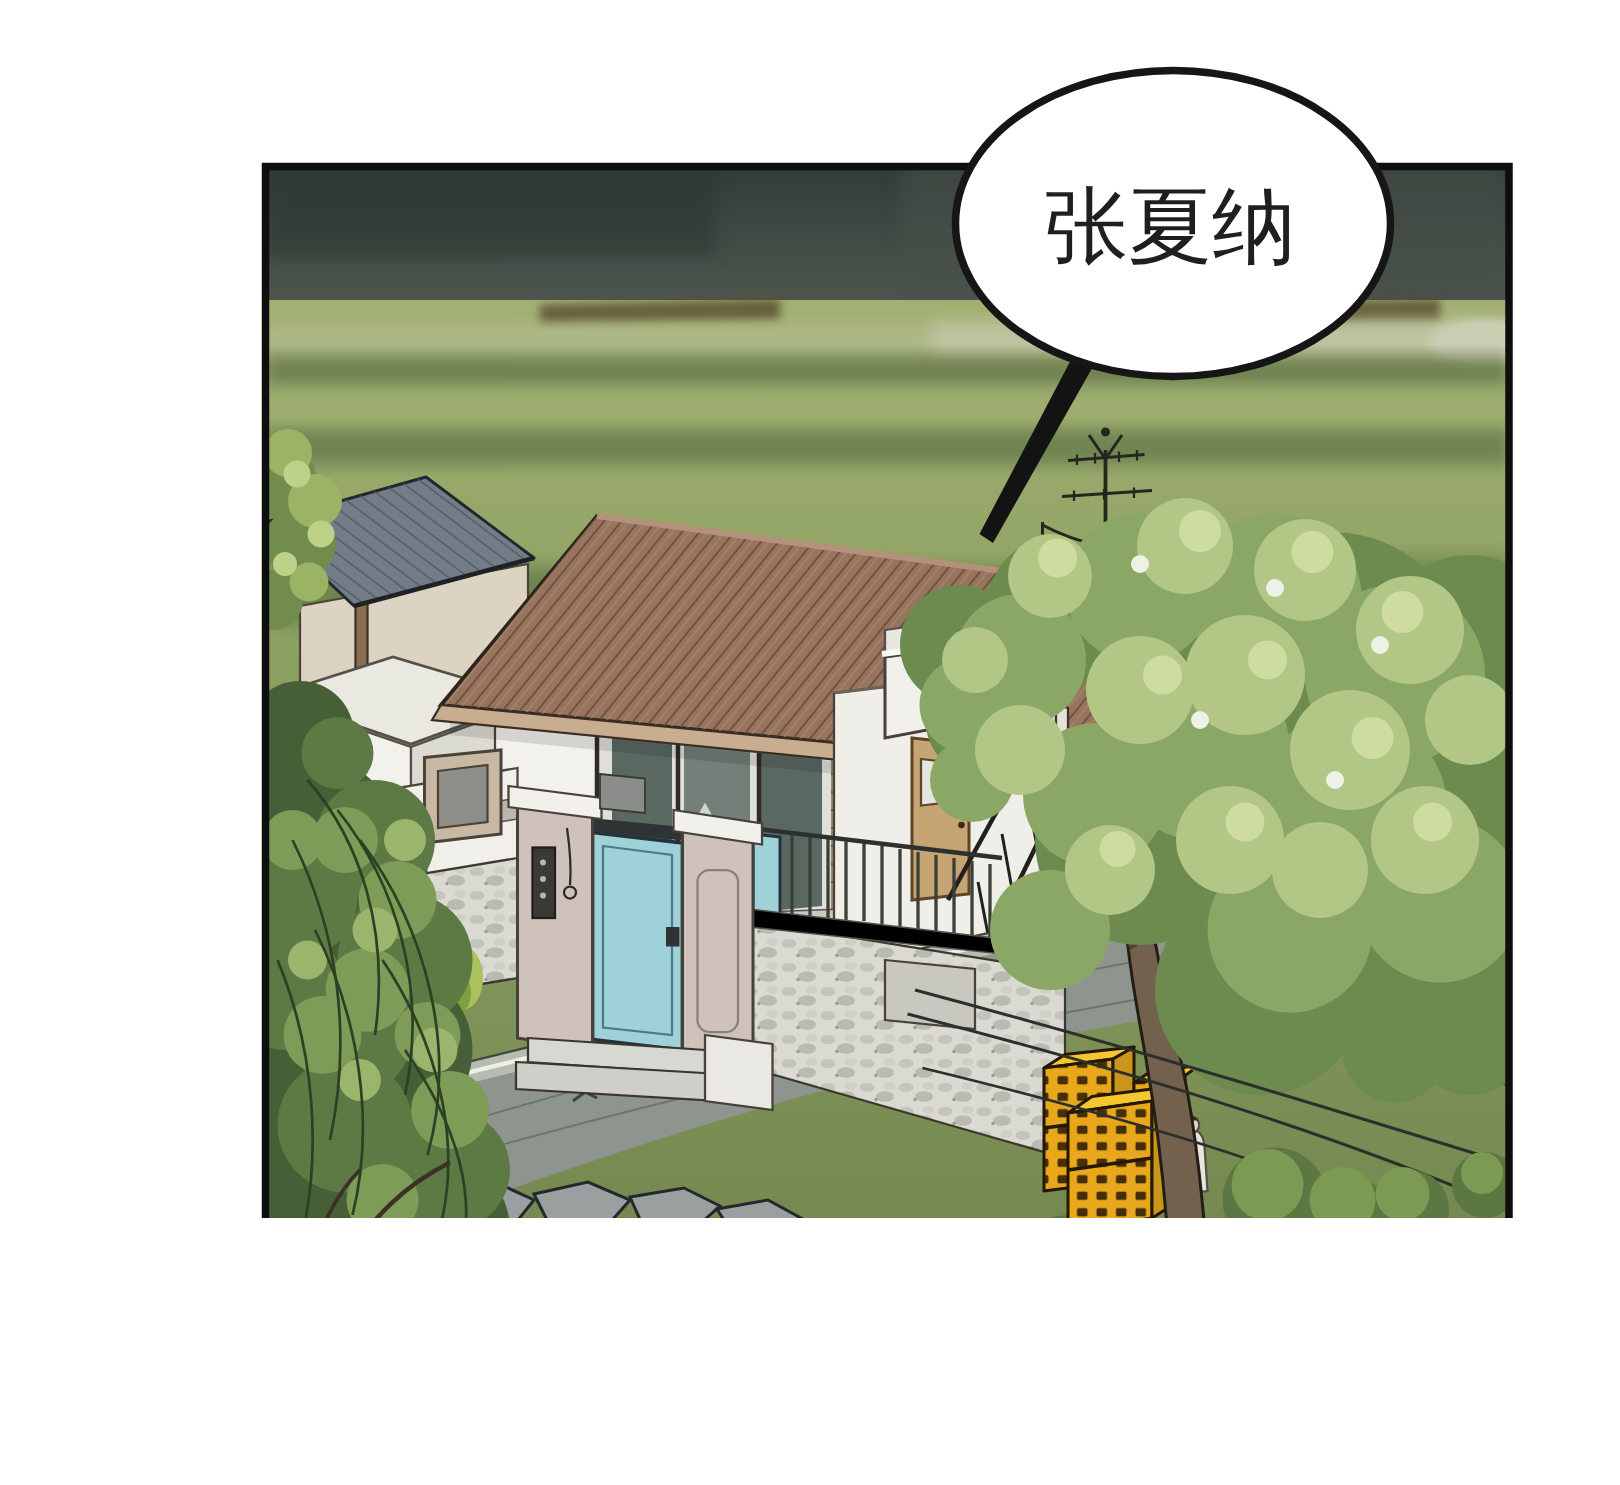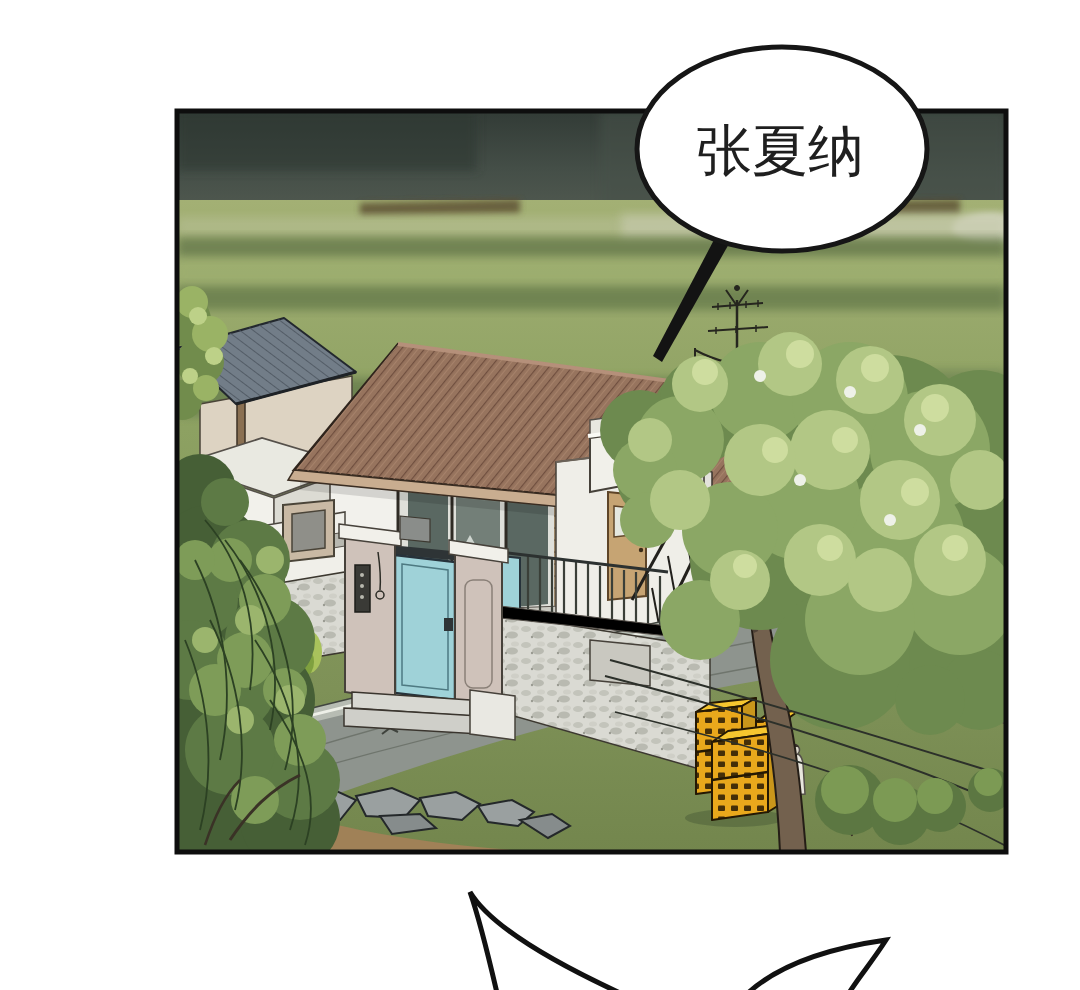--- a/index.html
+++ b/index.html
@@ -1,16 +1,16 @@
 <!DOCTYPE html>
 <html><head>
 <meta charset="utf-8">
 <style>
   html,body{margin:0;padding:0;background:#ffffff;}
-  #stage{position:relative;width:1080px;height:990px;background:#ffffff;overflow:hidden;
+  #stage{position:relative;width:1080px;height:812px;background:#ffffff;overflow:hidden;
          font-family:"DejaVu Sans", sans-serif;}
   svg{position:absolute;left:0;top:0;}
   text.bubble{font-family:"DejaVu Sans", sans-serif;font-size:56px;fill:#1f1f1f;}
 </style>
 </head>
 <body>
 
 <div id="stage">
 <svg width="1080" height="990" viewBox="0 0 1080 990">
   <defs>

